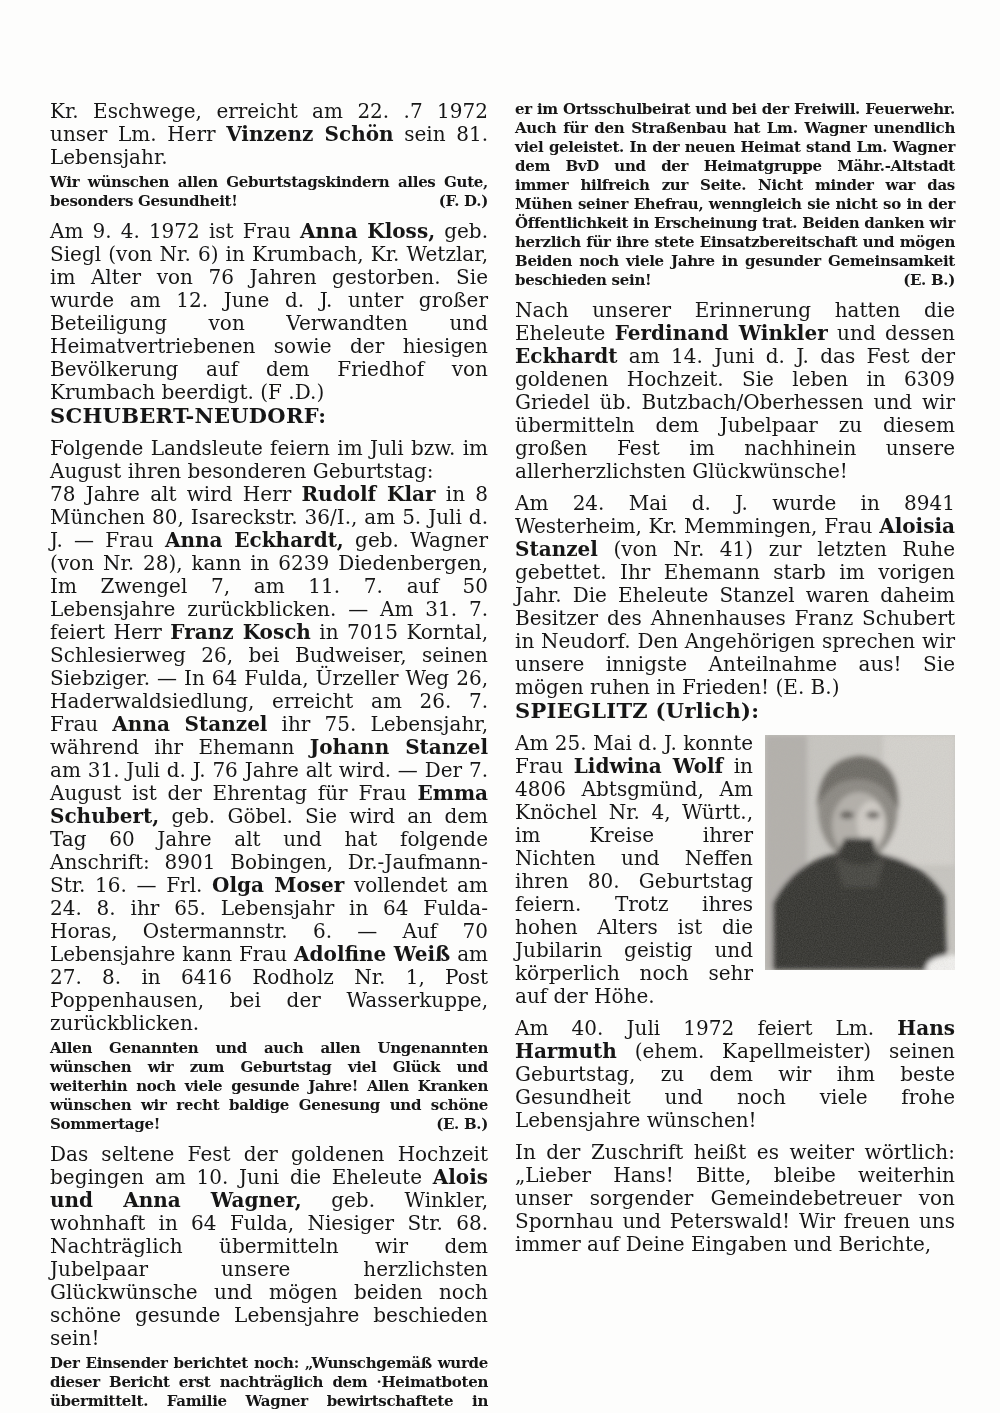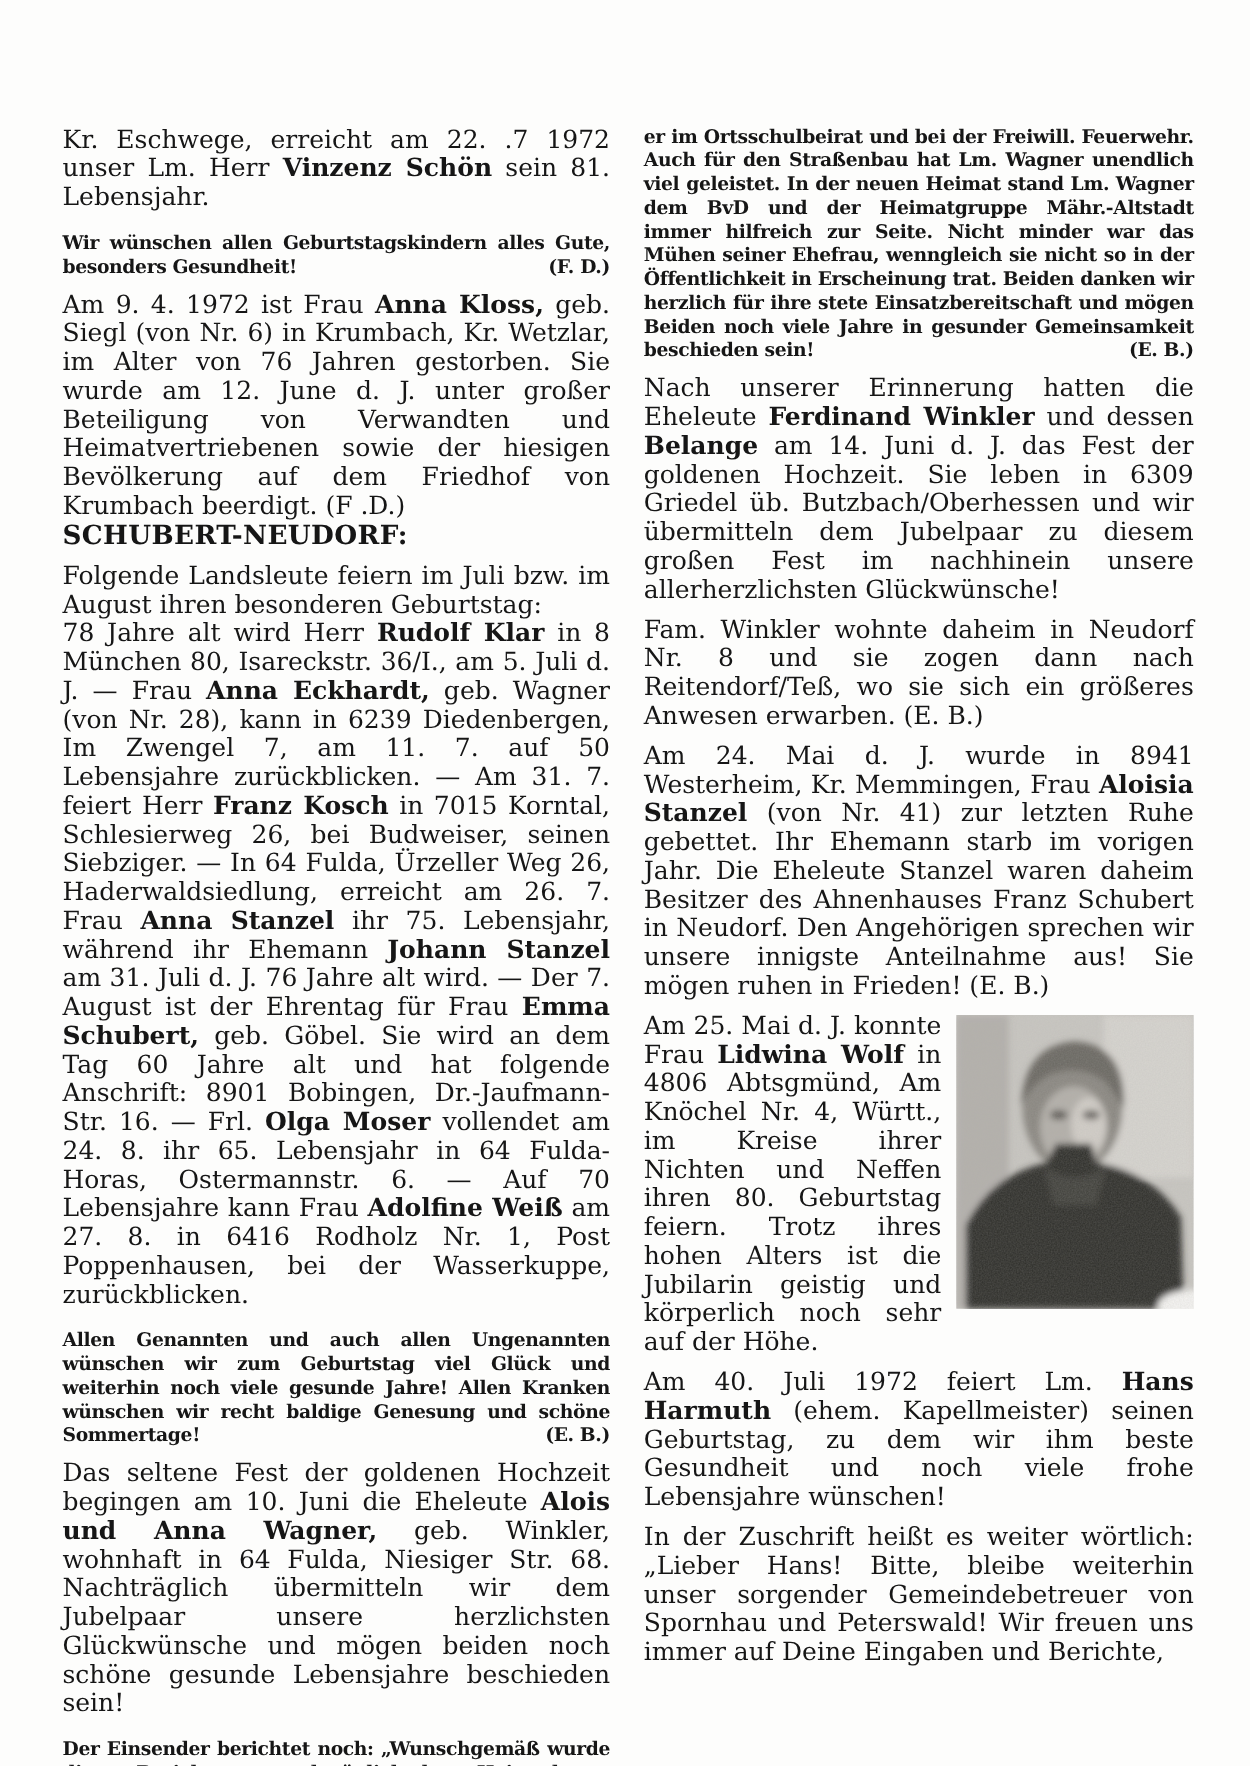--- a/index.html
+++ b/index.html
@@ -9,21 +9,21 @@
     color:#161616;
     font-family:"DejaVu Serif","Liberation Serif",serif;
   }
   .page { position:relative; width:1000px; height:1413px; overflow:hidden; }
   .content { display:flex; gap:27px; padding:100px 45px 0 50px; box-sizing:border-box; }
   .column { width:438px; }
   .col-right { width:440px; }
 
   .block { margin:0; text-align:justify; clear:both; }
   .para  { font-size:20px; line-height:23px; margin-top:9px; }
-  .small { font-size:15px; line-height:19px; font-weight:bold; margin-top:16px; letter-spacing:-0.3px; }
+  .small { font-size:15px; line-height:19px; font-weight:bold; margin-top:4px; letter-spacing:-0.3px; }
   .heading {
     font-size:21px; line-height:24px; font-weight:bold;
     margin-bottom:9px; text-align:left; letter-spacing:0.3px;
   }
   .column > .block:first-child { margin-top:0; }
   b { font-weight:bold; }
   .sig { float:right; }
 
   .photo-wrap {
     float:right; width:190px; height:235px;
@@ -41,23 +41,23 @@
         <p class="block small"><span>Wir wünschen allen Geburtstagskindern alles Gute, besonders Gesundheit!</span><span class="sig">(F. D.)</span></p>
         <p class="block para"><span>Am 9. 4. 1972 ist Frau </span><b>Anna Kloss,</b><span> geb. Siegl (von Nr. 6) in Krumbach, Kr. Wetzlar, im Alter von 76 Jahren gestorben. Sie wurde am 12. June d. J. unter großer Beteiligung von Verwandten und Heimatvertriebenen sowie der hiesigen Bevölkerung auf dem Friedhof von Krumbach beerdigt. (F .D.)</span></p>
         <h2 class="block heading">SCHUBERT-NEUDORF:</h2>
         <p class="block para"><span>Folgende Landsleute feiern im Juli bzw. im August ihren besonderen Geburtstag:<br>78 Jahre alt wird Herr </span><b>Rudolf Klar</b><span> in 8 München 80, Isareckstr. 36/I., am 5. Juli d. J. — Frau </span><b>Anna Eckhardt,</b><span> geb. Wagner (von Nr. 28), kann in 6239 Diedenbergen, Im Zwengel 7, am 11. 7. auf 50 Lebensjahre zurückblicken. — Am 31. 7. feiert Herr </span><b>Franz Kosch</b><span> in 7015 Korntal, Schlesierweg 26, bei Budweiser, seinen Siebziger. — In 64 Fulda, Ürzeller Weg 26, Haderwaldsiedlung, erreicht am 26. 7. Frau </span><b>Anna Stanzel</b><span> ihr 75. Lebensjahr, während ihr Ehemann </span><b>Johann Stanzel</b><span> am 31. Juli d. J. 76 Jahre alt wird. — Der 7. August ist der Ehrentag für Frau </span><b>Emma Schubert,</b><span> geb. Göbel. Sie wird an dem Tag 60 Jahre alt und hat folgende Anschrift: 8901 Bobingen, Dr.-Jaufmann-Str. 16. — Frl. </span><b>Olga Moser</b><span> vollendet am 24. 8. ihr 65. Lebensjahr in 64 Fulda-Horas, Ostermannstr. 6. — Auf 70 Lebensjahre kann Frau </span><b>Adolfine Weiß</b><span> am 27. 8. in 6416 Rodholz Nr. 1, Post Poppenhausen, bei der Wasserkuppe, zurückblicken.</span></p>
         <p class="block small"><span>Allen Genannten und auch allen Ungenannten wünschen wir zum Geburtstag viel Glück und weiterhin noch viele gesunde Jahre! Allen Kranken wünschen wir recht baldige Genesung und schöne Sommertage!</span><span class="sig">(E. B.)</span></p>
         <p class="block para"><span>Das seltene Fest der goldenen Hochzeit begingen am 10. Juni die Eheleute </span><b>Alois und Anna Wagner,</b><span> geb. Winkler, wohnhaft in 64 Fulda, Niesiger Str. 68. Nachträglich übermitteln wir dem Jubelpaar unsere herzlichsten Glückwünsche und mögen beiden noch schöne gesunde Lebensjahre beschieden sein!</span></p>
         <p class="block small"><span>Der Einsender berichtet noch: „Wunschgemäß wurde dieser Bericht erst nachträglich dem ·Heimatboten übermittelt. Familie Wagner bewirtschaftete in Neudorf einen Bauernhof von 29 ha, davon waren 14 ha Wald. Trotz der vielen Arbeit stand Herr Wagner für die Belange der Gemeinde immer zur Verfügung und er war Mitglied der Gemeindevertretung, ferner war</span></p>
       </div>
     <div class="column col-right">
         <p class="block small"><span>er im Ortsschulbeirat und bei der Freiwill. Feuerwehr. Auch für den Straßenbau hat Lm. Wagner unendlich viel geleistet. In der neuen Heimat stand Lm. Wagner dem BvD und der Heimatgruppe Mähr.-Altstadt immer hilfreich zur Seite. Nicht minder war das Mühen seiner Ehefrau, wenngleich sie nicht so in der Öffentlichkeit in Erscheinung trat. Beiden danken wir herzlich für ihre stete Einsatzbereitschaft und mögen Beiden noch viele Jahre in gesunder Gemeinsamkeit beschieden sein!</span><span class="sig">(E. B.)</span></p>
-        <p class="block para"><span>Nach unserer Erinnerung hatten die Eheleute </span><b>Ferdinand Winkler</b><span> und dessen </span><b>Belange</b><span> am 14. Juni d. J. das Fest der goldenen Hochzeit. Sie leben in 6309 Griedel üb. Butzbach/Oberhessen und wir übermitteln dem Jubelpaar zu diesem großen Fest im nachhinein unsere allerherzlichsten Glückwünsche!</span></p>
-        <p class="block para"><span>Fam. Winkler wohnte daheim in Neudorf Nr. 8 und sie zogen dann nach Reitendorf/Teß, wo sie sich ein größeres Anwesen erwarben. (E. B.)</span></p>
+        <p class="block para"><span>Nach unserer Erinnerung hatten die Eheleute </span><b>Ferdinand Winkler</b><span> und dessen </span><b>Eckhardt</b><span> am 14. Juni d. J. das Fest der goldenen Hochzeit. Sie leben in 6309 Griedel üb. Butzbach/Oberhessen und wir übermitteln dem Jubelpaar zu diesem großen Fest im nachhinein unsere allerherzlichsten Glückwünsche!</span></p>
         <p class="block para"><span>Am 24. Mai d. J. wurde in 8941 Westerheim, Kr. Memmingen, Frau </span><b>Aloisia Stanzel</b><span> (von Nr. 41) zur letzten Ruhe gebettet. Ihr Ehemann starb im vorigen Jahr. Die Eheleute Stanzel waren daheim Besitzer des Ahnenhauses Franz Schubert in Neudorf. Den Angehörigen sprechen wir unsere innigste Anteilnahme aus! Sie mögen ruhen in Frieden! (E. B.)</span></p>
+        <h2 class="block heading">SPIEGLITZ (Urlich):</h2>
         <p class="block para">
   <span class="photo-wrap">
             <svg width="190" height="235" viewBox="0 0 190 235">
     <defs>
       <filter id="ph-soft">
                   <feGaussianBlur stdDeviation="2.6"></feGaussianBlur>
                 </filter>
       <filter id="ph-grain" x="0" y="0" width="100%" height="100%">
         <feTurbulence type="fractalNoise" baseFrequency="0.85" numOctaves="2" stitchTiles="stitch"></feTurbulence>
         <feColorMatrix type="matrix" values="0 0 0 0 0.45  0 0 0 0 0.44  0 0 0 0 0.42  0 0 0 0.55 0"></feColorMatrix>

